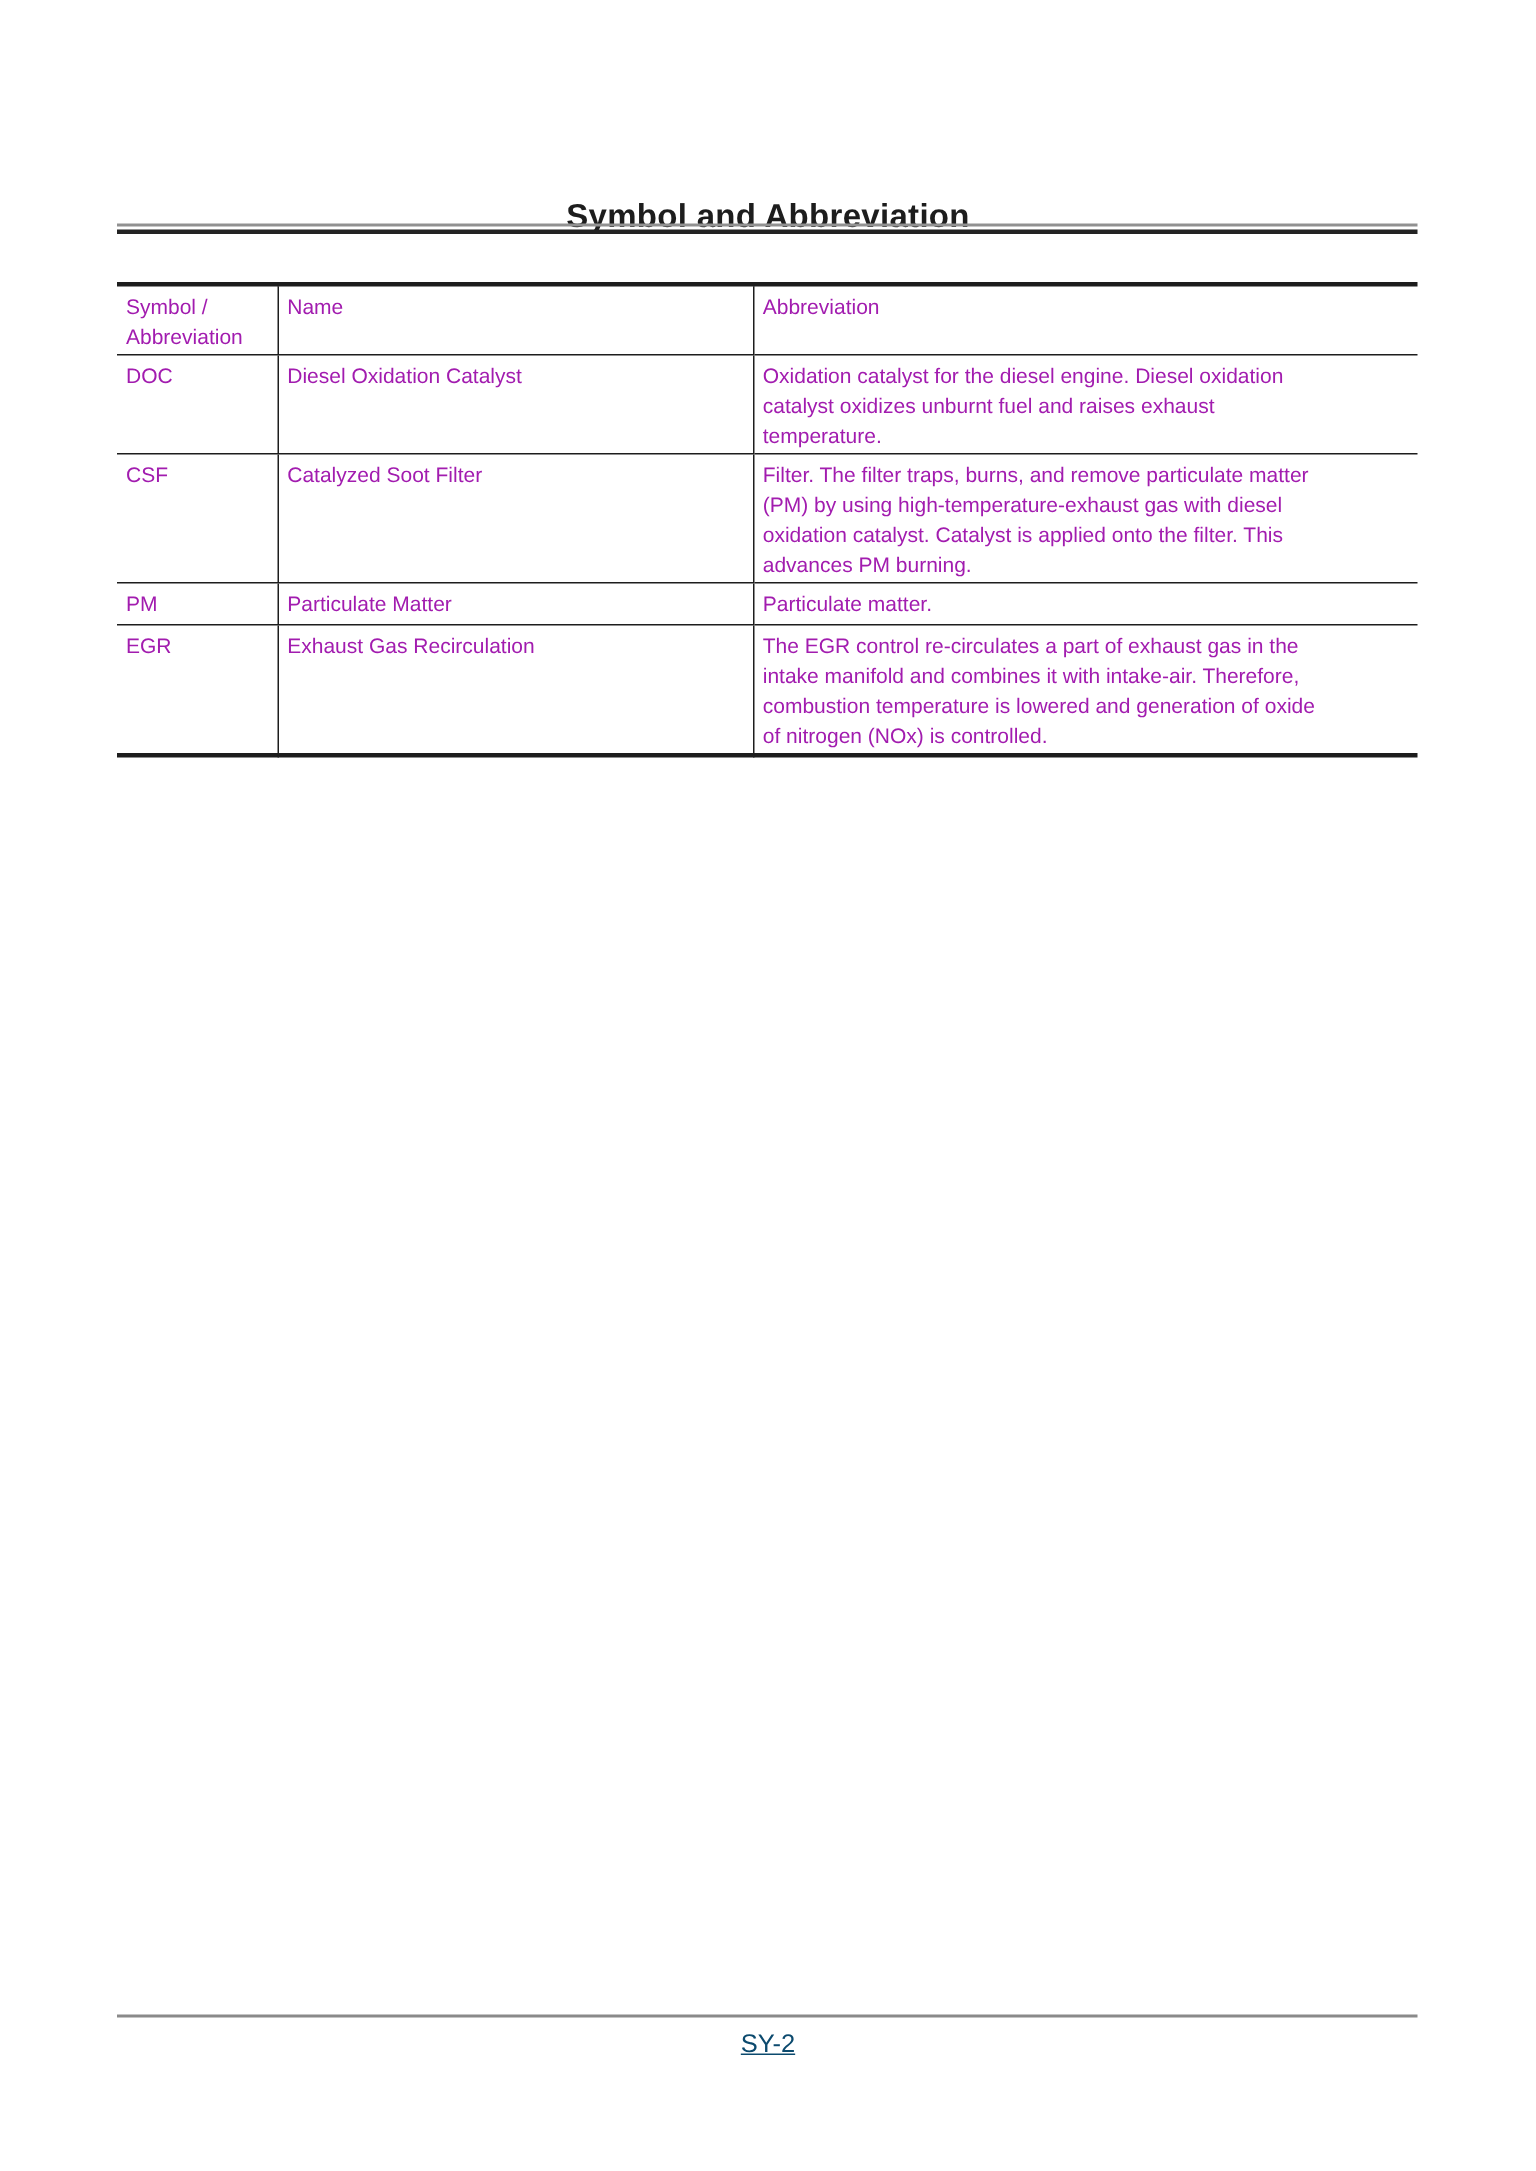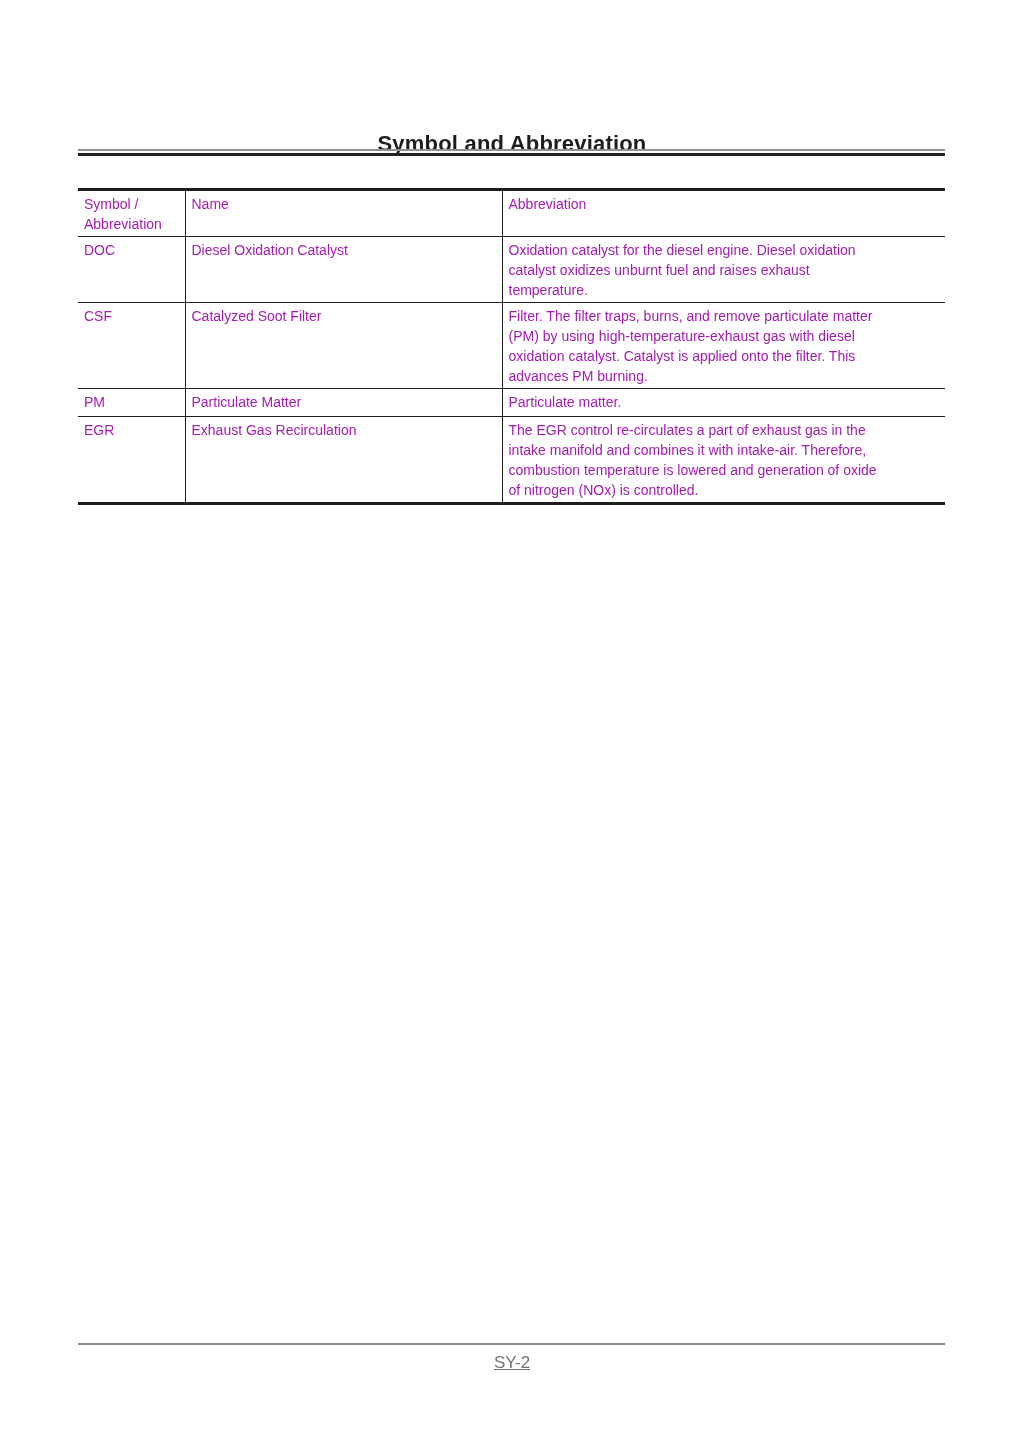--- a/index.html
+++ b/index.html
@@ -84,21 +84,21 @@
     border-top: 2px solid #8a8a8a;
   }
   .footer-page-number {
     position: absolute;
     top: 1353px;
     left: 0;
     width: 1024px;
     text-align: center;
     font-size: 17px;
     line-height: 20px;
-    color: #737373;
+    color: #0c4a6e;
     text-decoration: underline;
   }
 </style>
 </head>
 <body>
 
 <div class="page">
 
   <h1 class="page-title">Symbol and Abbreviation</h1>
   <div class="title-rule"></div>

